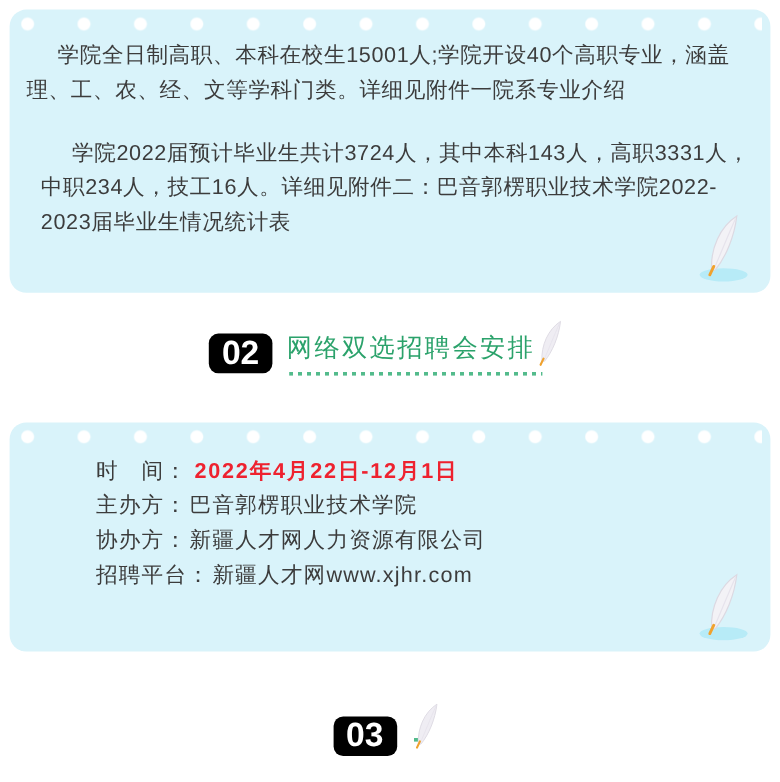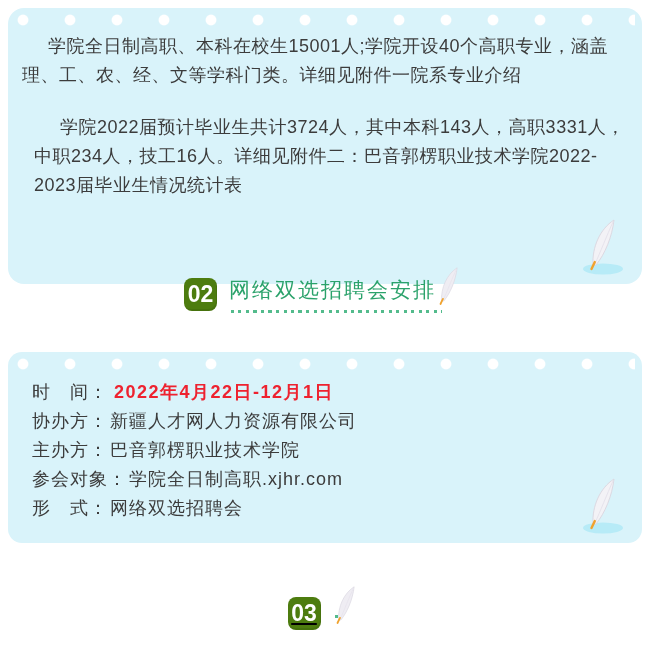--- a/index.html
+++ b/index.html
@@ -12,60 +12,60 @@
     font-family:"Liberation Sans","DejaVu Sans",sans-serif;
   }
   
   .card{
     position:absolute;
     left:8px;width:634px;
     background:#d9f3fa;
     border-radius:14px;
     box-sizing:border-box;
   }
-  .card1{top:8px;height:276px;padding-top:24px;border-radius:16px;}
+  .card1{top:8px;height:236px;padding-top:24px;}
   .card2{top:352px;height:191px;}
   .dots{
     position:absolute;
     top:5px;left:7px;right:7px;height:14px;
     background-image:radial-gradient(circle at 8px 7px,#ffffff 4.8px,rgba(255,255,255,0) 5.9px);
     background-size:47px 14px;
     background-repeat:repeat-x;
     pointer-events:none;
   }
   .para{
     margin:0;
     padding:0 14px;
     font-size:18px;
     line-height:29px;
     letter-spacing:.5px;
     color:#3c3c3c;
     text-indent:26px;
   }
   .para2{margin-top:23px;margin-left:12px;}
   
-  .rows{padding:26px 14px 0 24px;}
+  .rows{padding:26px 14px 0 24px;margin-left:48px;}
   .row{font-size:18px;line-height:29px;color:#3c3c3c;letter-spacing:1px;white-space:nowrap;}
   .row .value{margin-left:2px;}
   .row .value.red{color:#ee222f;font-weight:bold;margin-left:6px;letter-spacing:1.5px;}
   
   .section-header{
     position:absolute;left:0;right:0;
     display:flex;align-items:center;justify-content:center;
     height:34px;
   }
   .hdr2{top:277px;}
   .hdr3{top:596px;text-decoration:underline;}
   .badge{
     display:flex;align-items:center;justify-content:center;
-    width:33px;height:33px;
-    background:#4d7c0f;
+    width:53px;height:33px;
+    background:#000000;
     border-radius:8px;
     color:#ffffff;
-    font-size:23px;font-weight:bold;
+    font-size:28px;font-weight:bold;
     box-shadow:inset -1px -2px 0 rgba(0,0,0,.08);
     flex:0 0 auto;
   }
   .title-wrap{position:relative;margin-left:12px;padding-bottom:9px;text-align:right;}
   .sec-title{
     font-size:21px;
     color:#2ba26b;
     letter-spacing:2px;
     white-space:nowrap;
   }
@@ -107,30 +107,27 @@
     </svg>
   </div>
 
   <section class="card card2">
     <div class="dots"></div>
     <div class="rows">
       <div class="row">
         <span class="label">时　间：</span><span class="value red">2022年4月22日-12月1日</span>
       </div>
       <div class="row">
+        <span class="label">主办方：</span><span class="value">巴音郭楞职业技术学院</span>
+      </div>
+      <div class="row">
         <span class="label">协办方：</span><span class="value">新疆人才网人力资源有限公司</span>
       </div>
       <div class="row">
-        <span class="label">主办方：</span><span class="value">巴音郭楞职业技术学院</span>
-      </div>
-      <div class="row">
-        <span class="label">参会对象：</span><span class="value">学院全日制高职.xjhr.com</span>
-      </div>
-      <div class="row">
-        <span class="label">形　式：</span><span class="value">网络双选招聘会</span>
+        <span class="label">招聘平台：</span><span class="value">新疆人才网www.xjhr.com</span>
       </div>
     </div>
     <svg class="feather-corner" viewBox="0 0 46 58" aria-hidden="true">
       <ellipse cx="23" cy="52" rx="20" ry="5.5" fill="#b7ebf7"></ellipse>
       <path d="M13 48 C 12 30 20 12 34 3 C 32 20 25 37 16 48 Z" fill="#f3f2f6" stroke="#dcd9e2" stroke-width="1"></path>
       <path d="M15 47 C 20 36 27 18 33 5" stroke="#e6e3ec" stroke-width="1" fill="none"></path>
       <path d="M11.5 52 L14.8 45" stroke="#f0a22e" stroke-width="2.4" fill="none" stroke-linecap="round"></path>
     </svg>
   </section>
 

